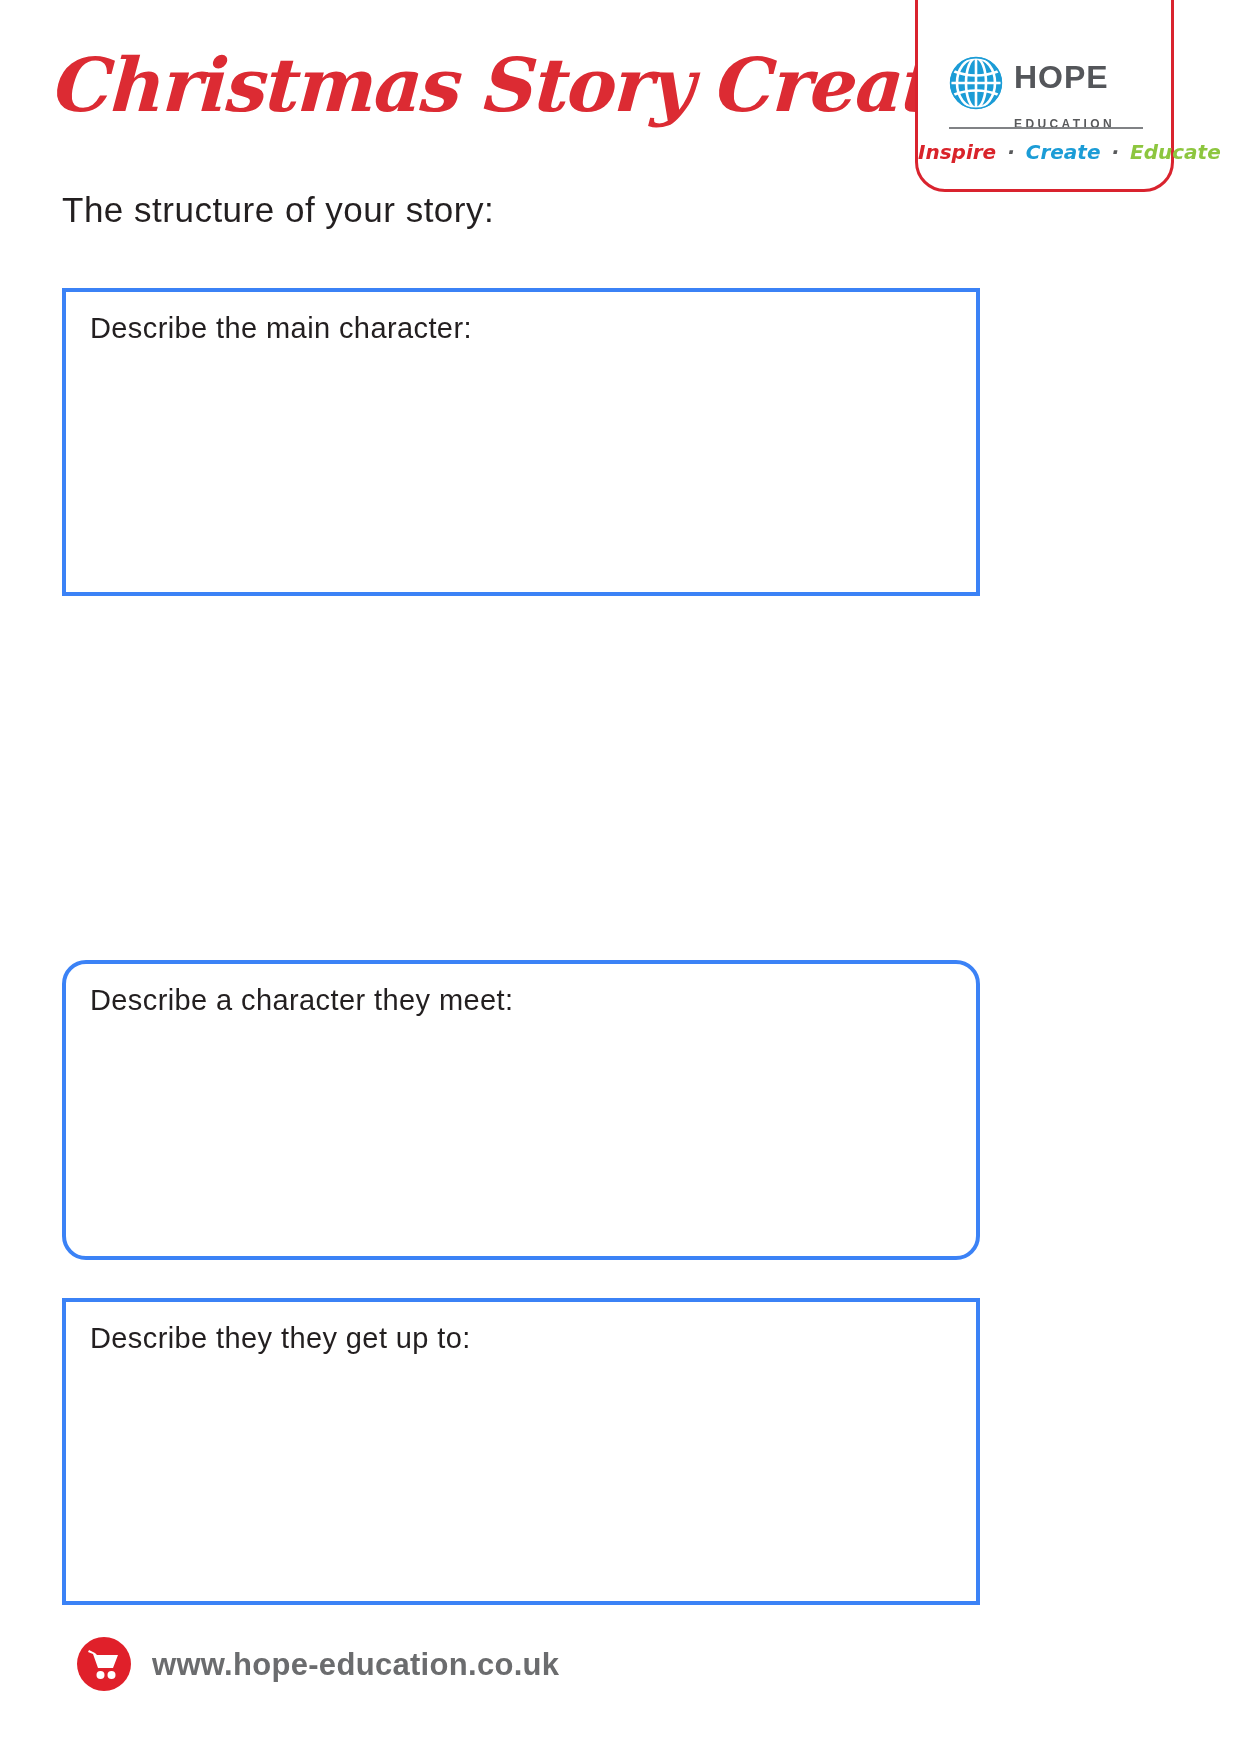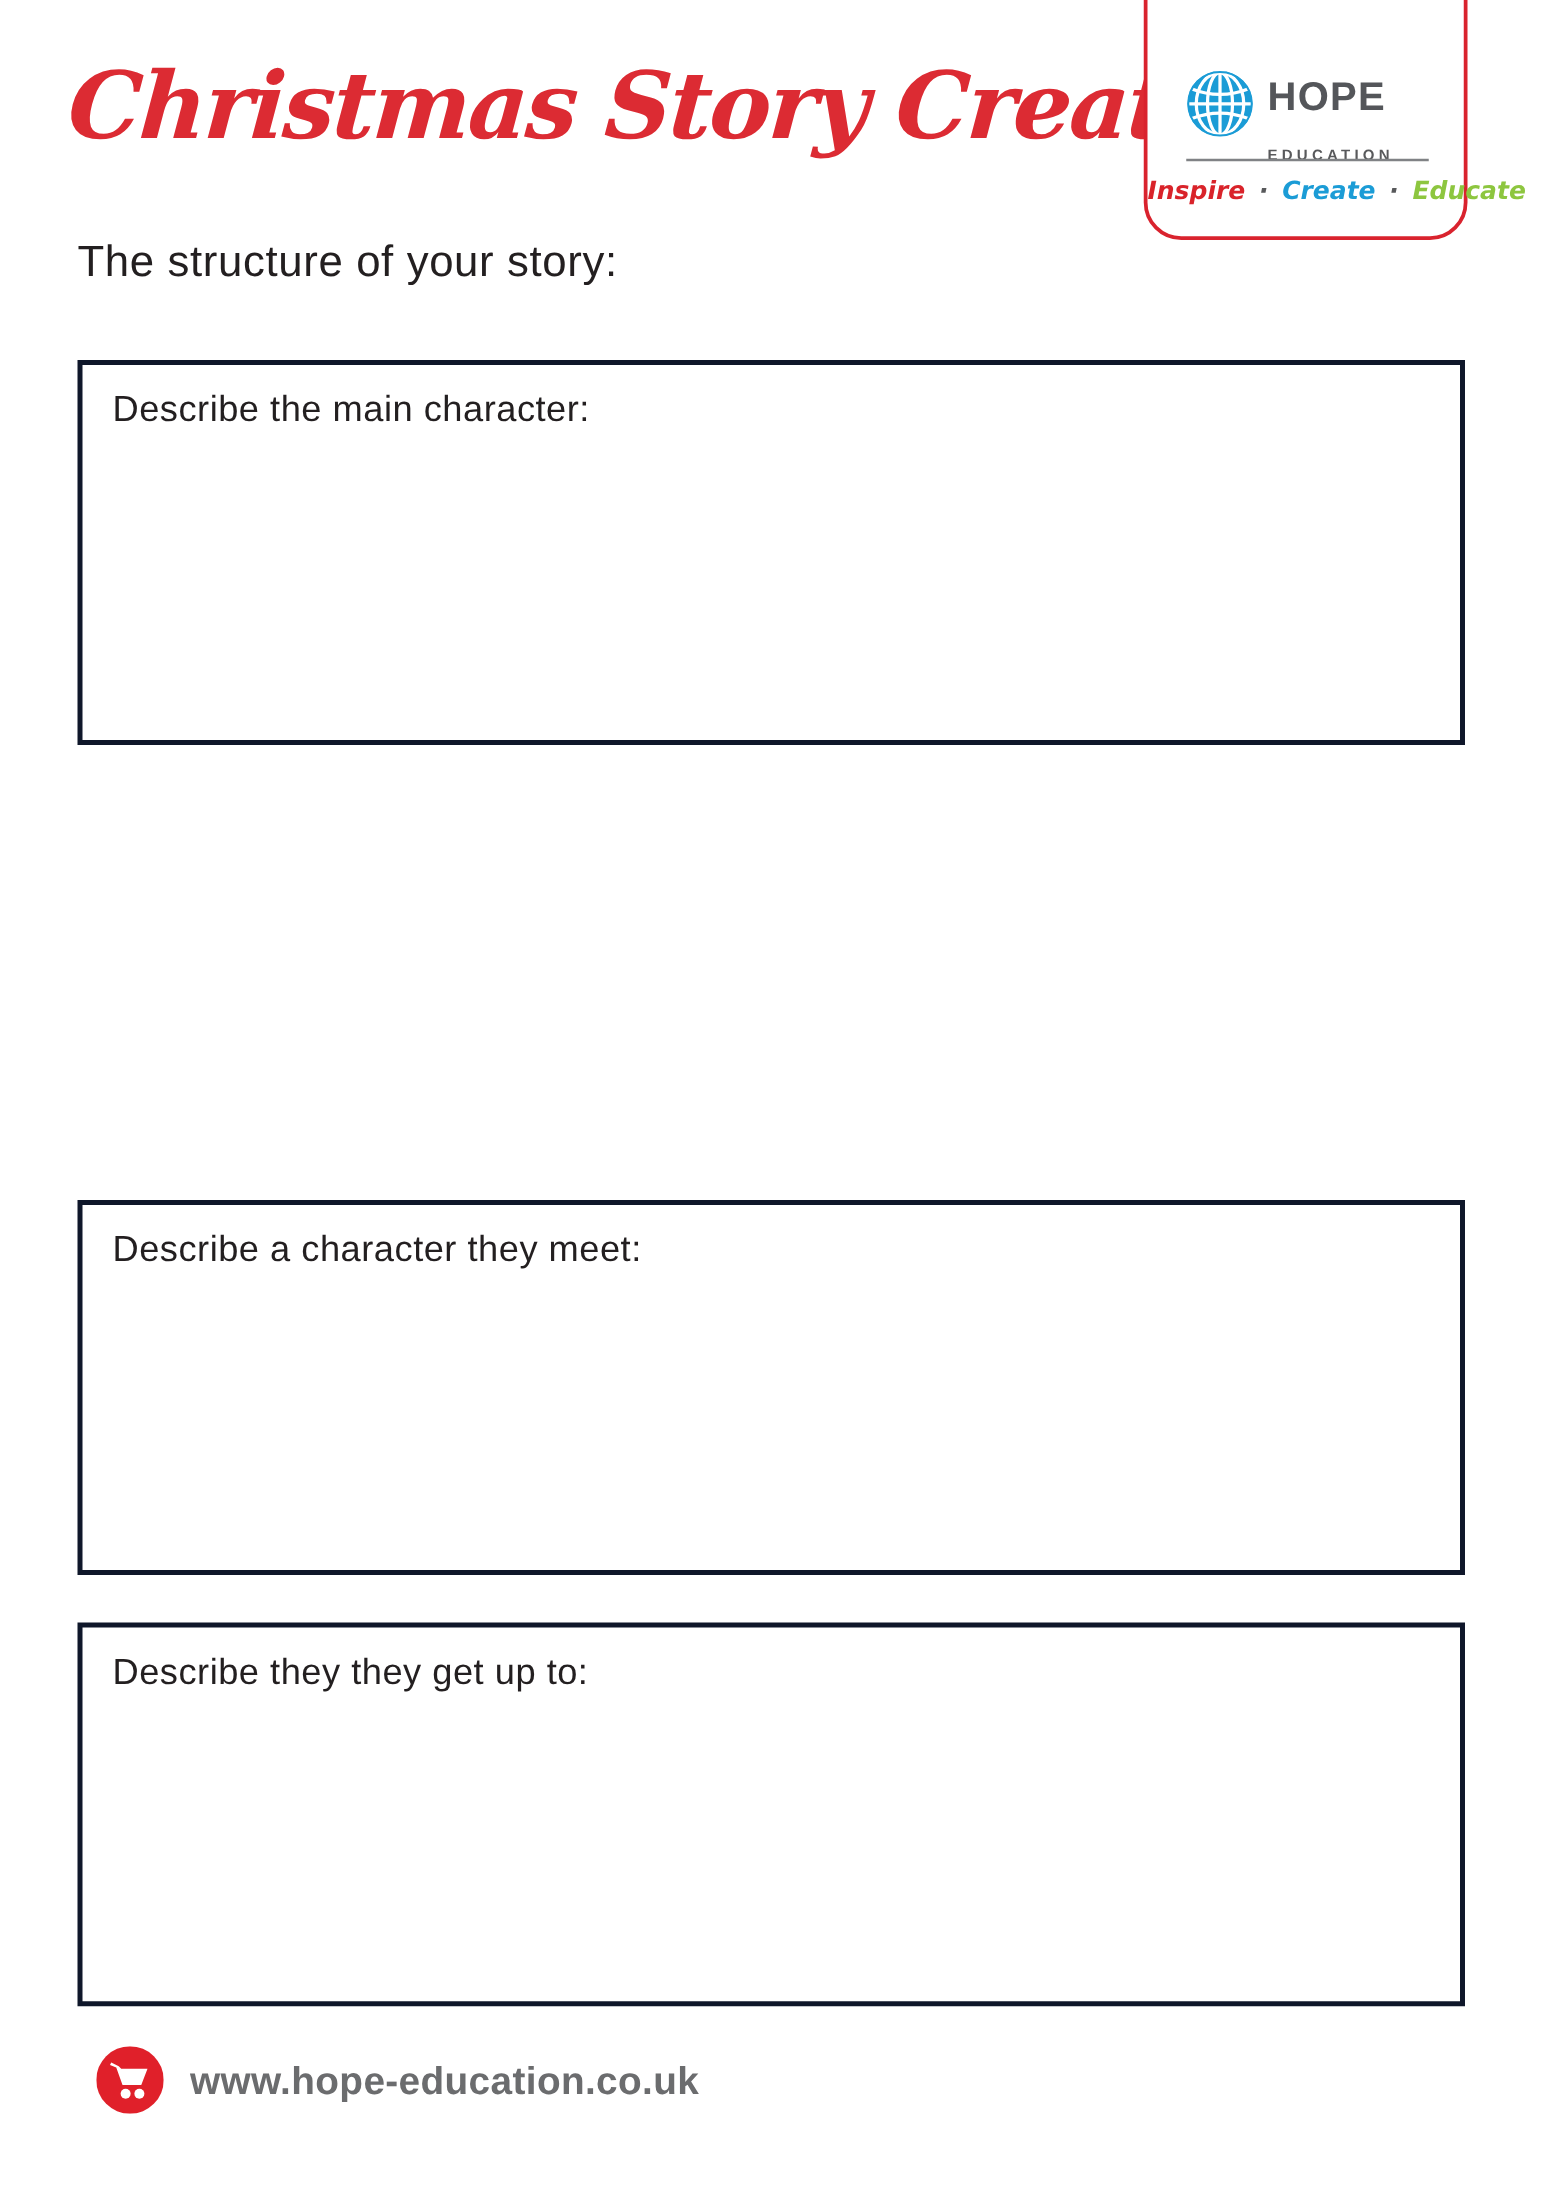--- a/index.html
+++ b/index.html
@@ -99,33 +99,33 @@
     top: 190px;
     font-size: 35px;
     color: #231f20;
     letter-spacing: 0.5px;
   }
 
   
   .story-box {
     position: absolute;
     left: 62px;
-    width: 1110px;
-    border: 4px solid #0f172a;
+    width: 918px;
+    border: 4px solid #3b82f6;
     background: #ffffff;
   }
   .story-box .box-label {
     padding: 20px 0 0 24px;
     font-size: 29px;
     color: #231f20;
     letter-spacing: 0.4px;
   }
   .box-1 { top: 288px;  height: 308px; }
   .box-2 { top: 630px;  height: 305px; }
-  .box-3 { top: 960px;  height: 300px; }
+  .box-3 { top: 960px;  height: 300px; border-radius: 24px; }
   .box-4 { top: 1298px; height: 307px; }
 
   
   .footer-cart {
     position: absolute;
     left: 77px;
     top: 1637px;
     width: 54px;
     height: 54px;
   }

